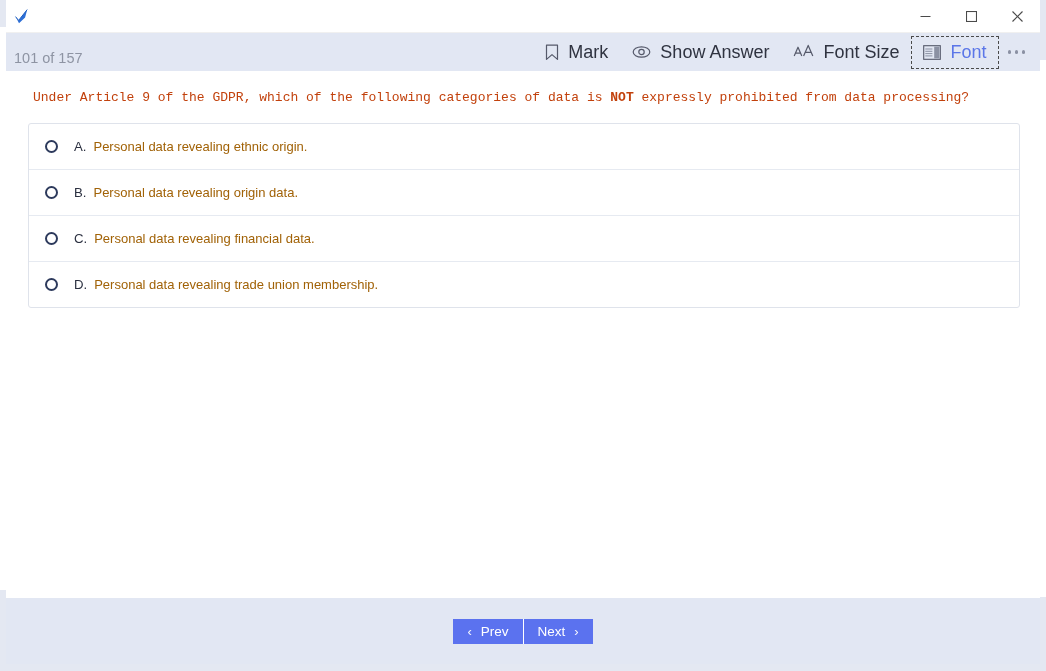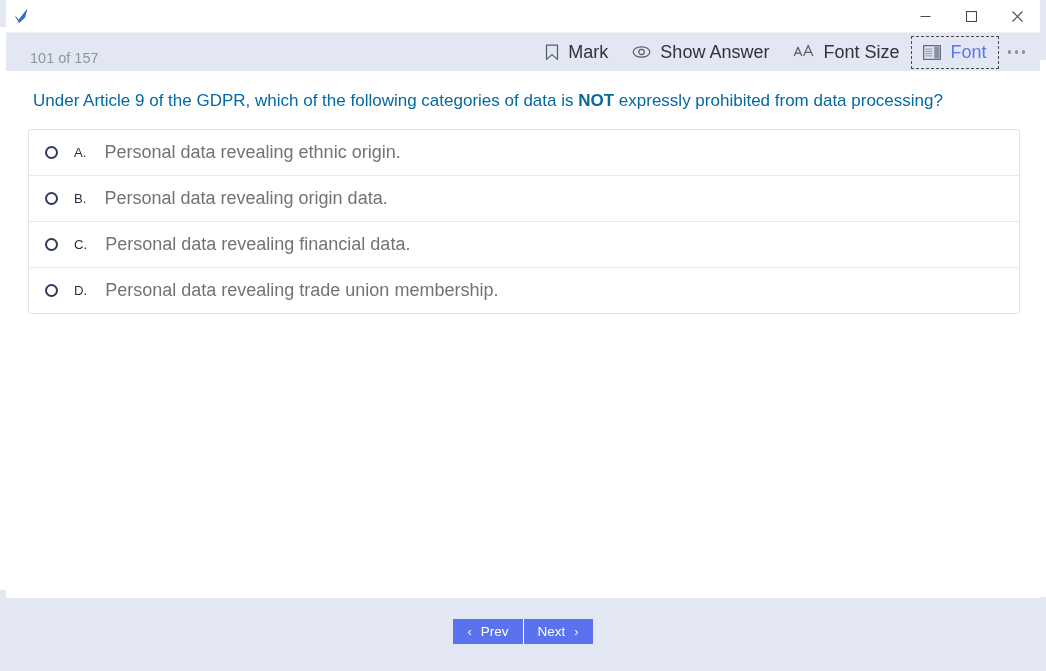--- a/index.html
+++ b/index.html
@@ -76,21 +76,21 @@
     height: 38px;
     min-height: 38px;
     background: #e2e7f3;
     display: flex;
     align-items: center;
     position: relative;
   }
   .counter {
     font-size: 14.5px;
     color: #8e94a3;
-    padding-left: 24px;
+    padding-left: 8px;
     white-space: nowrap;
     margin-top: 12px;
   }
   .toolbar-actions {
     position: absolute;
     right: 6px;
     top: 0;
     height: 38px;
     display: flex;
     align-items: center;
@@ -134,24 +134,25 @@
   }
 
   
   .content {
     flex: 1;
     background: #ffffff;
     padding: 0 14px;
     overflow: hidden;
   }
   .question-text {
-    font-size: 17px;
-    color: #0369a1;
+    font-size: 13px;
+    color: #c2410c;
     padding: 18px 0 15px 13px;
     line-height: 1.45;
+    font-family: Liberation Mono, monospace;
   }
   .question-text b { font-weight: bold; }
 
   .options {
     border: 1px solid #dfe3eb;
     border-radius: 3px;
     margin: 0 6px 0 8px;
     background: #ffffff;
   }
   .option-row {
@@ -171,23 +172,23 @@
     flex: 0 0 auto;
     box-sizing: border-box;
   }
   .option-letter {
     font-size: 13.2px;
     color: #2b3040;
     margin-left: 16px;
     white-space: nowrap;
   }
   .option-label {
-    font-size: 18px;
-    color: #737373;
-    margin-left: 18px;
+    font-size: 13px;
+    color: #a16207;
+    margin-left: 7px;
     white-space: nowrap;
   }
 
   
   .footer {
     height: 66px;
     min-height: 66px;
     background: #e2e7f3;
     display: flex;
     align-items: center;

